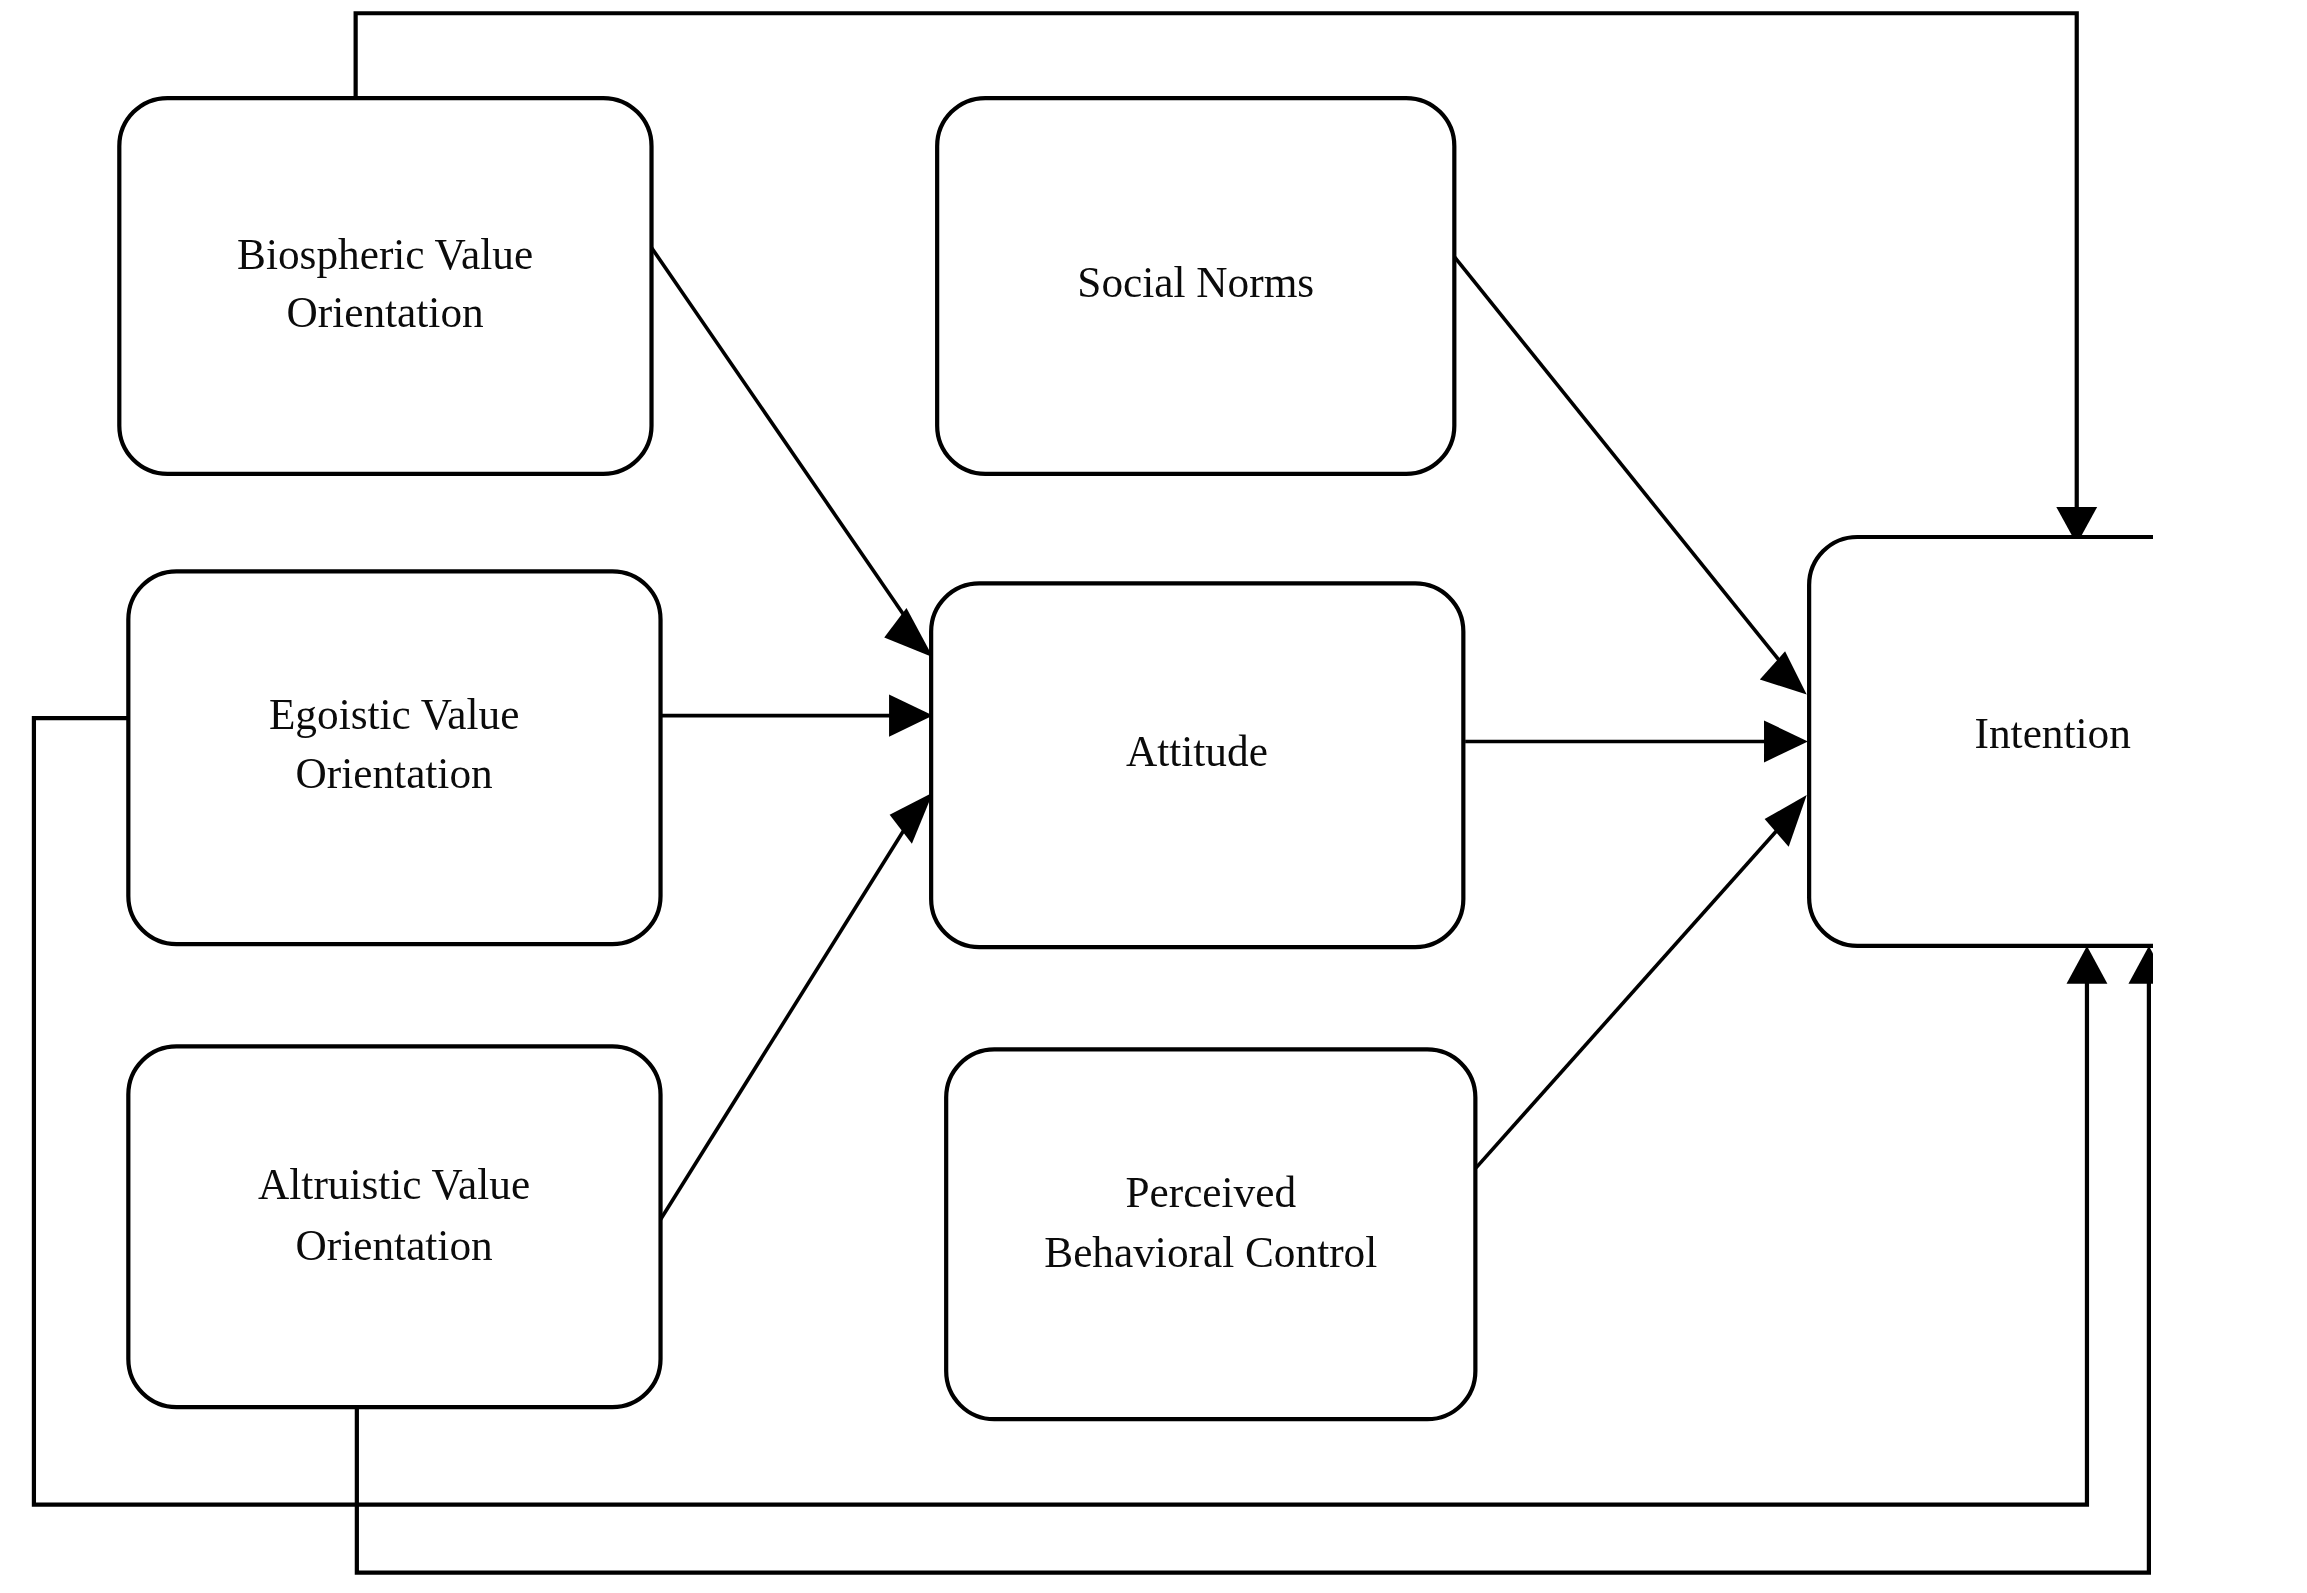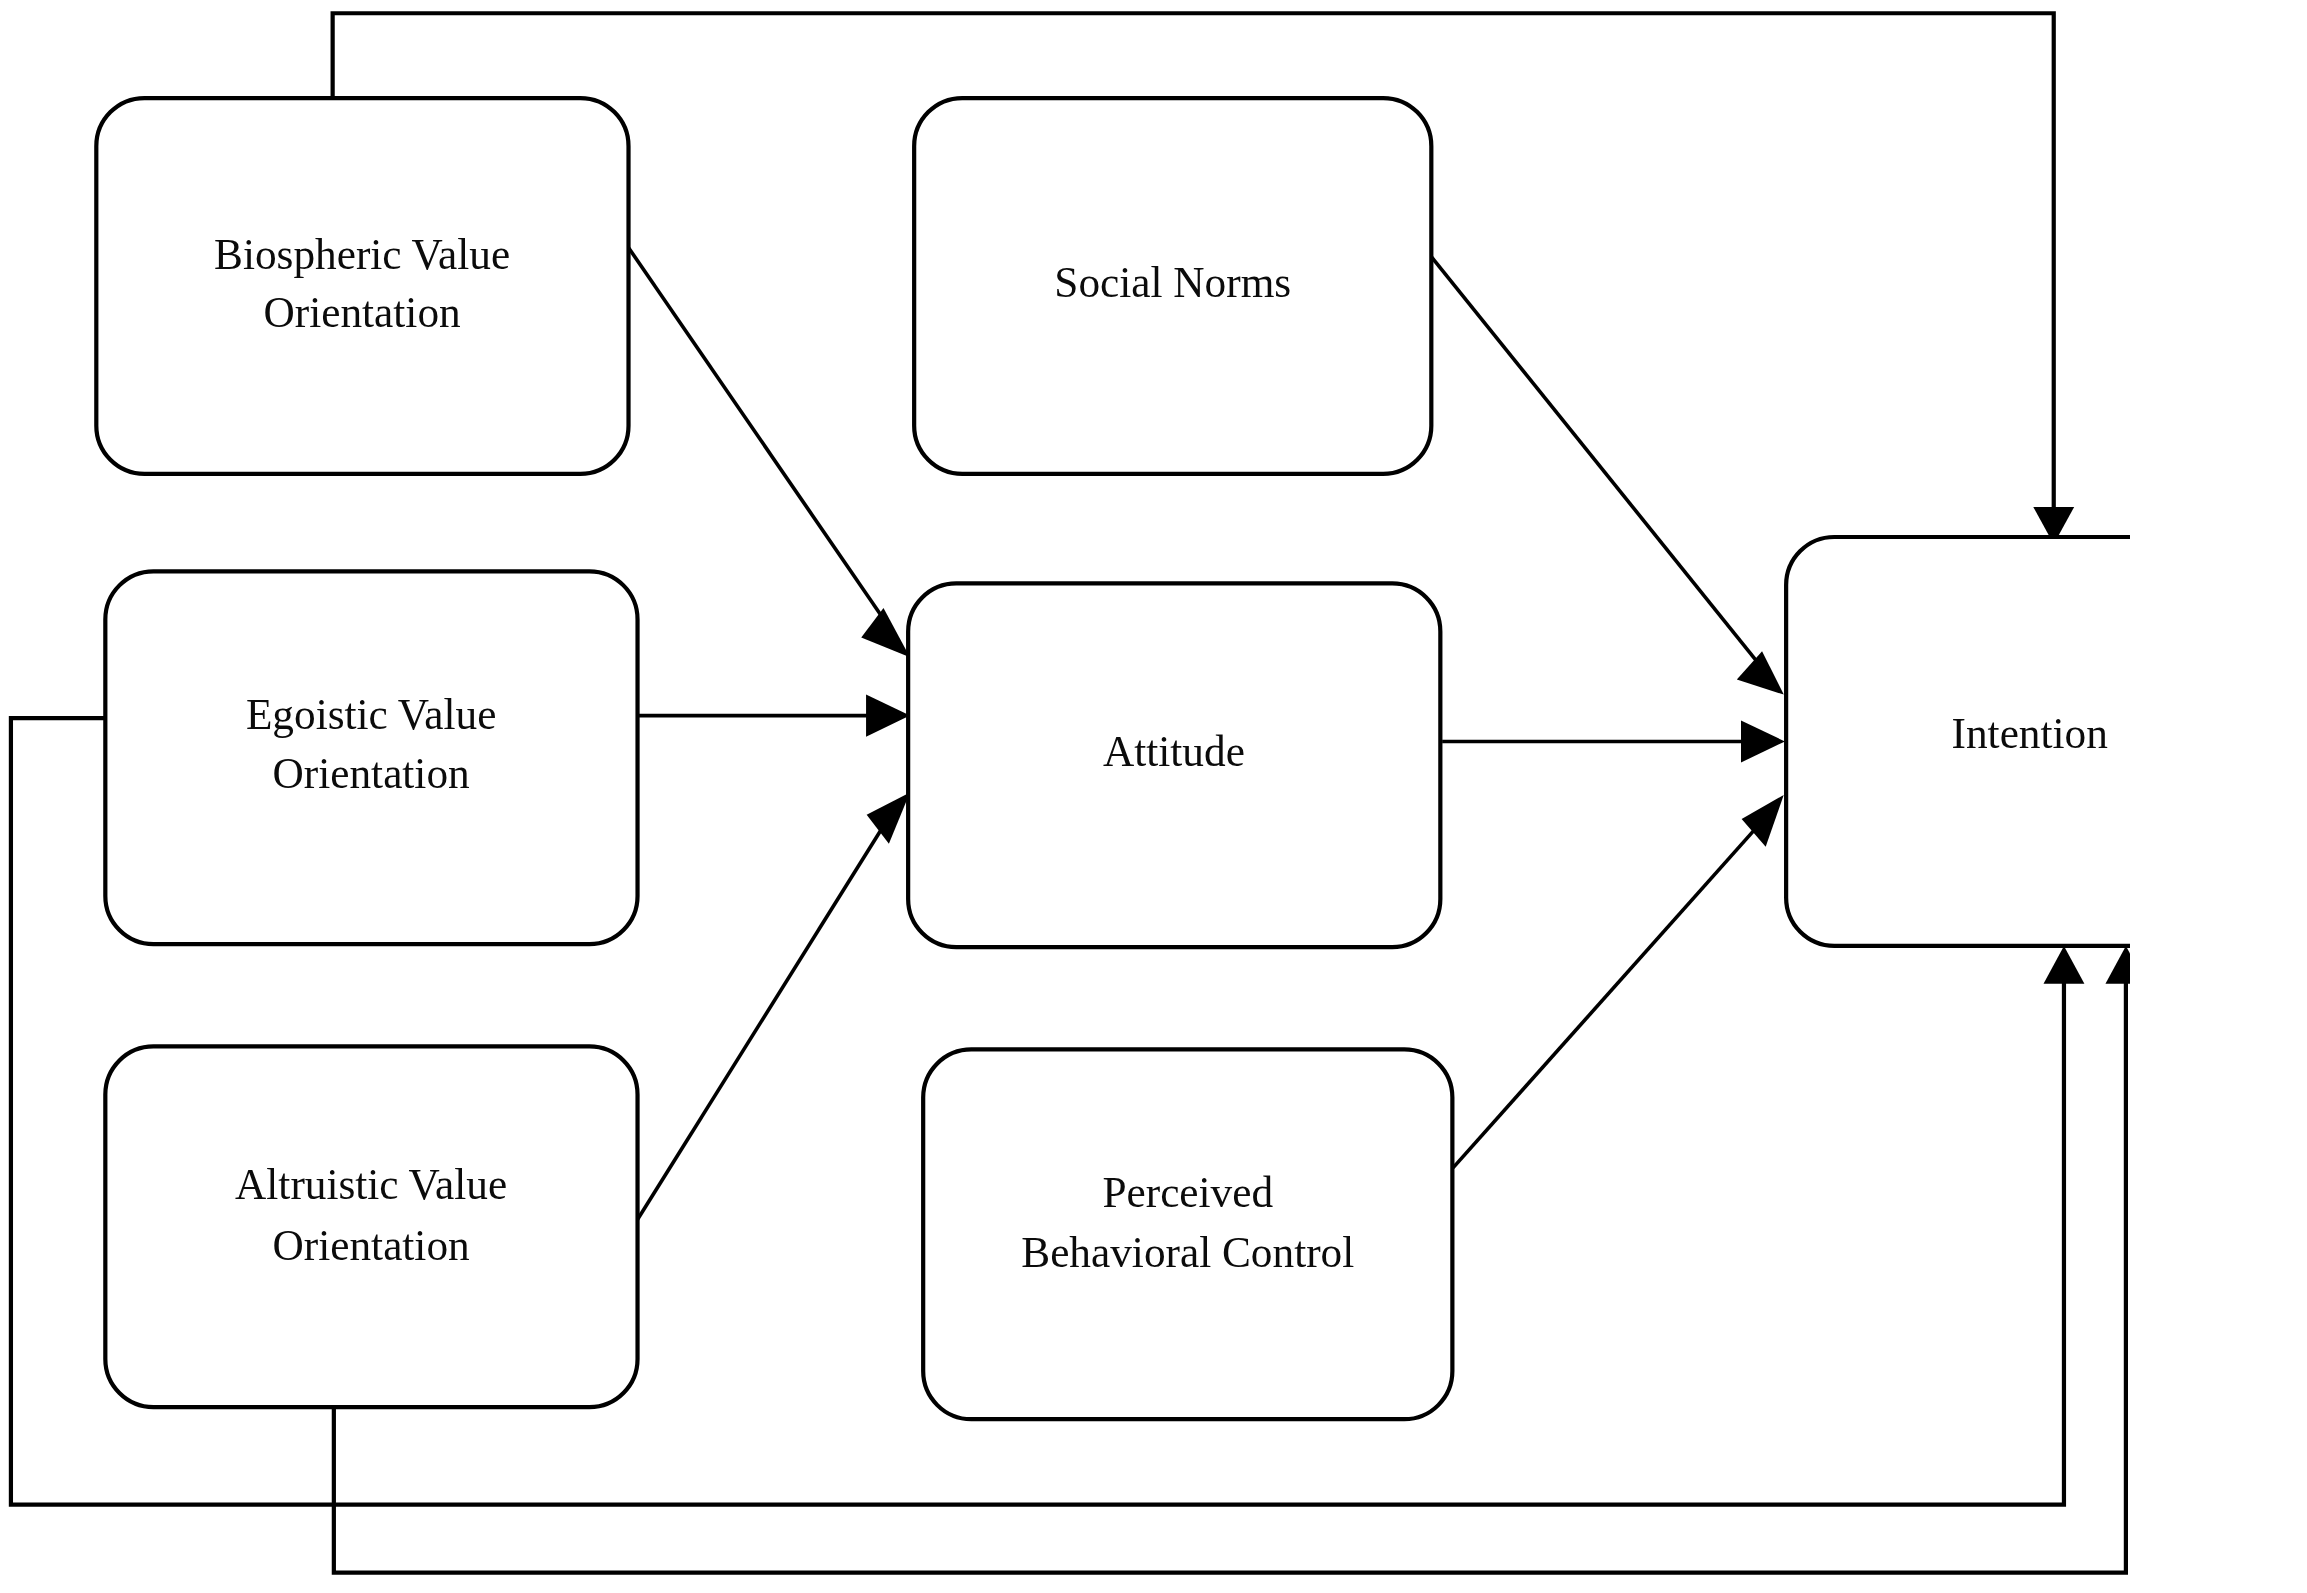--- a/index.html
+++ b/index.html
@@ -6,20 +6,21 @@
     margin: 0;
     padding: 0;
     background: #ffffff;
   }
   #stage {
     position: relative;
     width: 2130px;
     height: 1593px;
     background: #ffffff;
     overflow: hidden;
+    margin-left: 23px;
   }
   #diagram {
     position: absolute;
     inset: 0;
     width: 2307px;
     height: 1593px;
     display: block;
   }
   .node-rect {
     fill: #ffffff;

